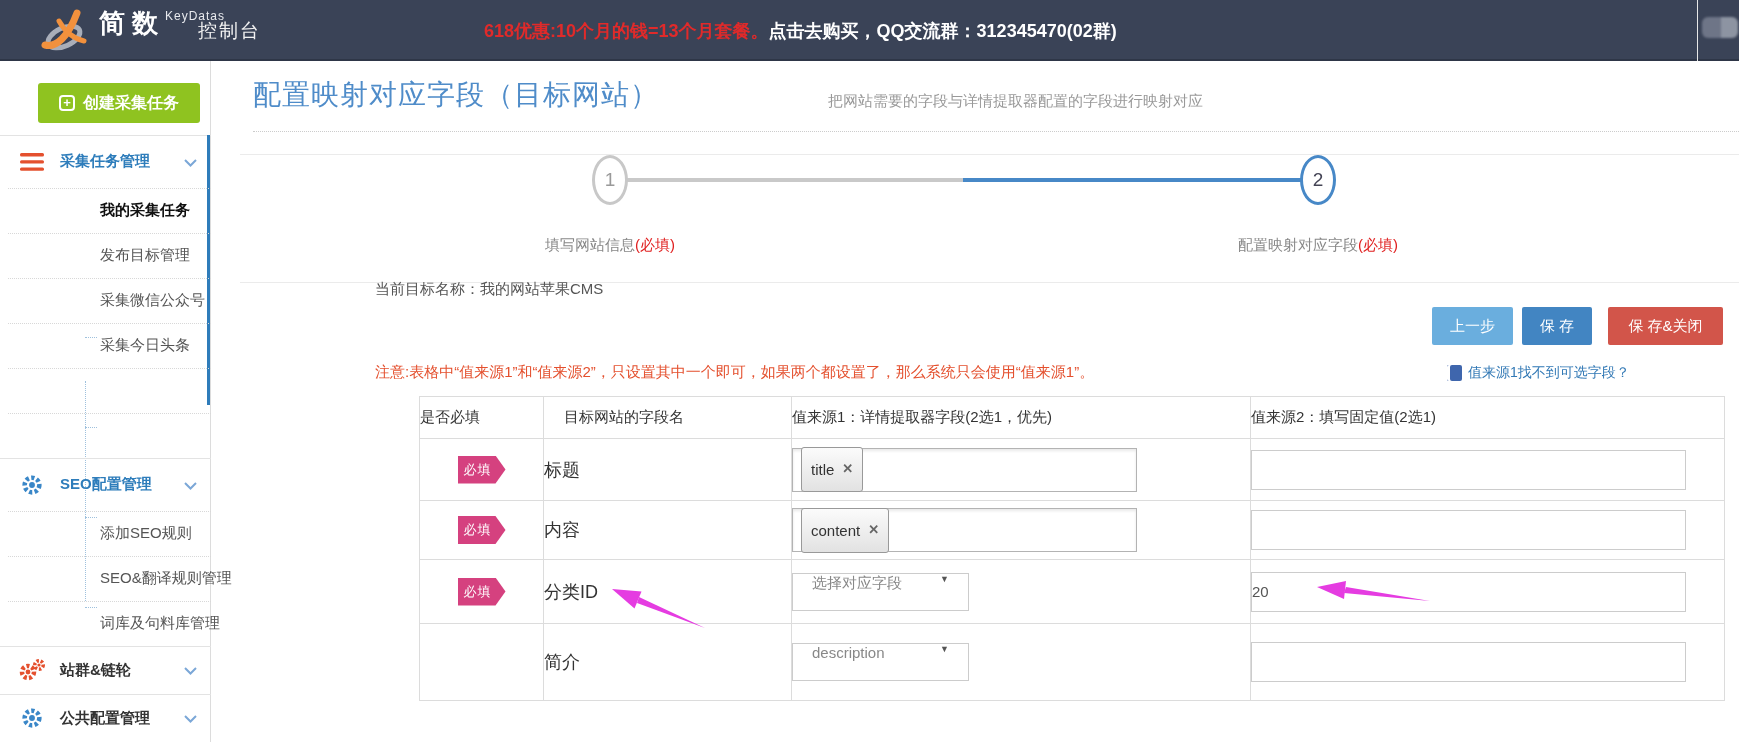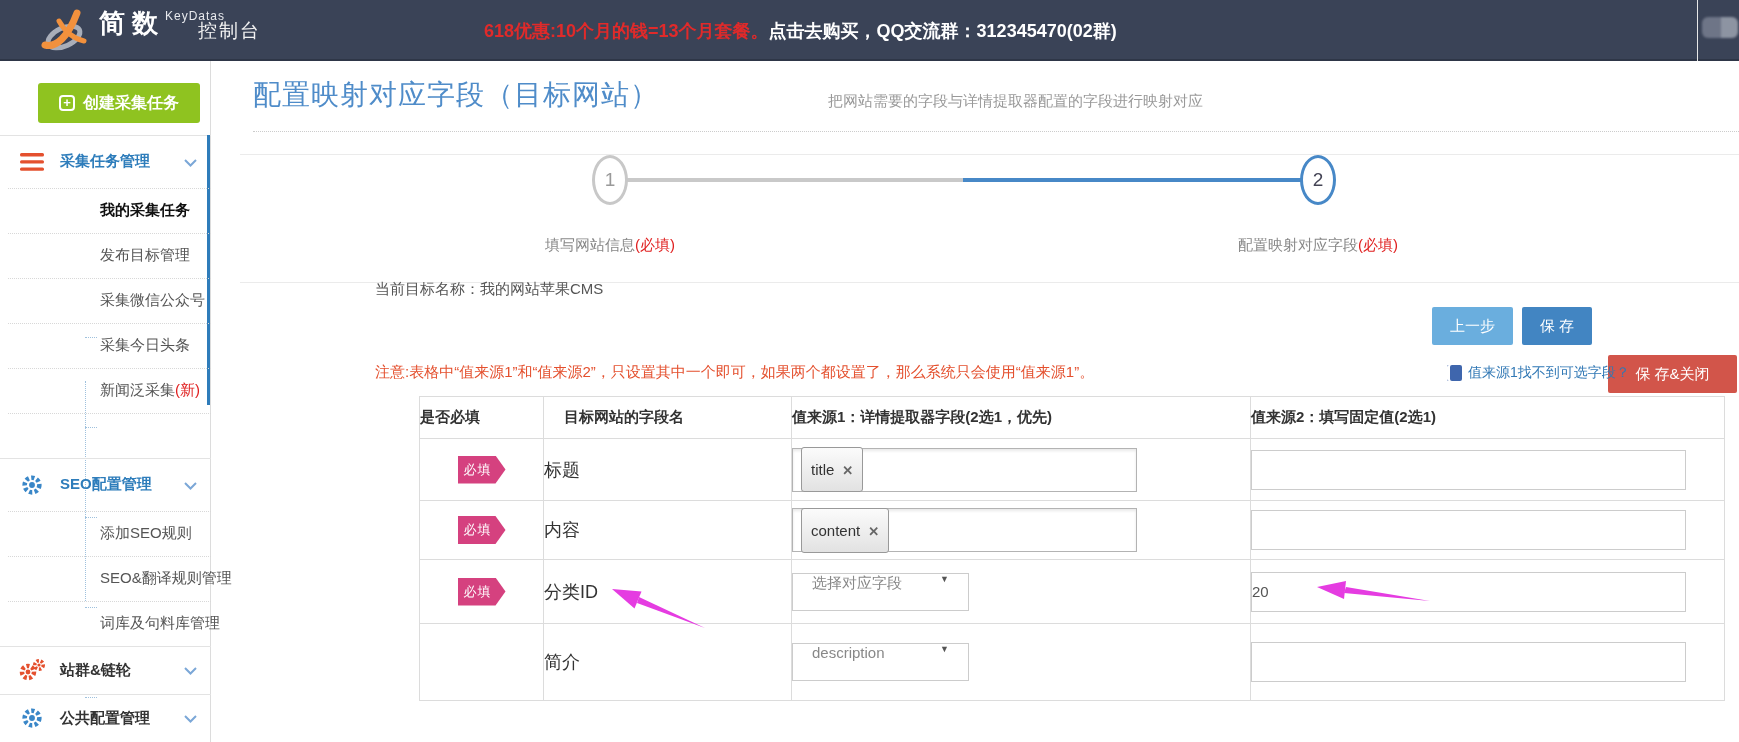--- a/index.html
+++ b/index.html
@@ -61,47 +61,47 @@
   .oval-2 { left:1300px; border:3px solid #4788c7; color:#445; }
   .step-label { position:absolute; top:236px; width:230px; text-align:center; font-size:15px; color:#888; }
   .req { color:#e02020; }
 
   .target-line { position:absolute; left:375px; top:280px; font-size:15px; color:#555; }
 
   .btn { position:absolute; top:307px; height:38px; border:none; border-radius:2px; color:#fff;
          font-size:15px; cursor:pointer; font-family:inherit; }
   .btn-prev { left:1432px; width:81px; background:#6aaede; }
   .btn-save { left:1522px; width:70px; background:#4285c2; }
-  .btn-saveclose { left:1608px; width:129px; background:#d2554a;margin-top:48px; }
+  .btn-saveclose { left:1608px; width:115px; background:#d2554a; }
 
   .notice { position:absolute; left:375px; top:363px; font-size:15px; color:#e4502e; white-space:nowrap; }
   .help-ic { position:absolute; left:1447px; top:365px; width:15px; height:16px; background:#3f66ad;
              border-radius:2px; box-shadow:inset 3px 0 0 #fff, inset 5px 0 0 #3f66ad; }
   .help-link { position:absolute; left:1468px; top:364px; font-size:14px; color:#3178b5; cursor:pointer;
                text-decoration:none; }
 
   
   table.map { position:absolute; left:419px; top:396px; width:1305px; border-collapse:collapse;
               table-layout:fixed; }
   table.map th, table.map td { border:1px solid #dcdcdc; vertical-align:middle; padding:0; }
-  table.map th { font-size:15px; font-weight:700; color:#333; text-align:left; height:42px; }
+  table.map th { font-size:15px; font-weight:400; color:#333; text-align:left; height:42px; }
   th.c1 { text-align:center; }
   th.c3 { color:#e4502e; padding-left:9px; }
   th.c4 { padding-left:15px; }
   td.c1 { text-align:center; }
   td.c2 { padding-left:20px; font-size:18px; color:#333; }
   td.c3 { padding-left:9px; }
   td.c4 { padding-left:15px; }
   .badge { display:inline-block; width:48px; padding:5px 0 5px 6px; background:#d5417f; color:#fff;
            font-size:13px; letter-spacing:1px; text-align:left;
            clip-path:polygon(0 0, calc(100% - 10px) 0, 100% 50%, calc(100% - 10px) 100%, 0 100%); }
   .chipbox { width:345px; height:44px; border:1px solid #b3b3b3; background:#fff;
              box-shadow:inset 0 2px 3px rgba(0,0,0,.09); display:flex; align-items:center;
              padding-left:8px; cursor:text; }
-  .chip { display:inline-flex; align-items:flex-end; background:linear-gradient(#fbfbfb,#e2e2e2);
+  .chip { display:inline-flex; align-items:flex-start; background:linear-gradient(#fbfbfb,#e2e2e2);
           border:1px solid #999; border-radius:3px; padding:13px 9px; font-size:15px; color:#333; }
   .chip .x { margin-left:8px; color:#666; font-weight:bold; font-size:13px; cursor:pointer; }
   .selbox { width:177px; height:38px; border:1px solid #ccc; background:#fff; display:flex;
             align-items:flex-start; justify-content:space-between; padding:0 19px; font-size:15px;
             color:#888; cursor:pointer; }
   .selbox .caret { font-size:9px; color:#555; }
   .fixinput { width:435px; height:40px; border:1px solid #ccc; font-size:15px; color:#555;
               padding:0 0; font-family:inherit; outline:none; }
 
   .overlay { position:absolute; left:0; top:0; width:1739px; height:742px; pointer-events:none; z-index:50; }
@@ -179,24 +179,20 @@
       <span class="sub-label">采集微信公众号</span>
     </div>
     <div class="sb-dotline" style="top:262px"></div>
 
     <div class="sub-row" style="top:262px;height:45px">
       <span class="tree-stub" style="top:284px"></span>
       <span class="sub-label">采集今日头条</span>
     </div>
     <div class="sb-dotline" style="top:307px"></div>
 
-    <div class="sub-row" style="top:307px;height:45px">
-      <span class="tree-stub" style="top:329px"></span>
-      <span class="sub-label"><span>新闻泛采集</span><span class="new-badge">(新)</span></span>
-    </div>
     <div class="sb-dotline" style="top:352px"></div>
 
     <div class="sub-row" style="top:352px;height:45px">
       
     </div>
     <div class="sb-line" style="top:397px"></div>
 
     <div class="sec-row" style="top:397px;height:53px">
       <span class="sec-ic">
         <svg width="22" height="22" viewBox="0 0 24 24">

